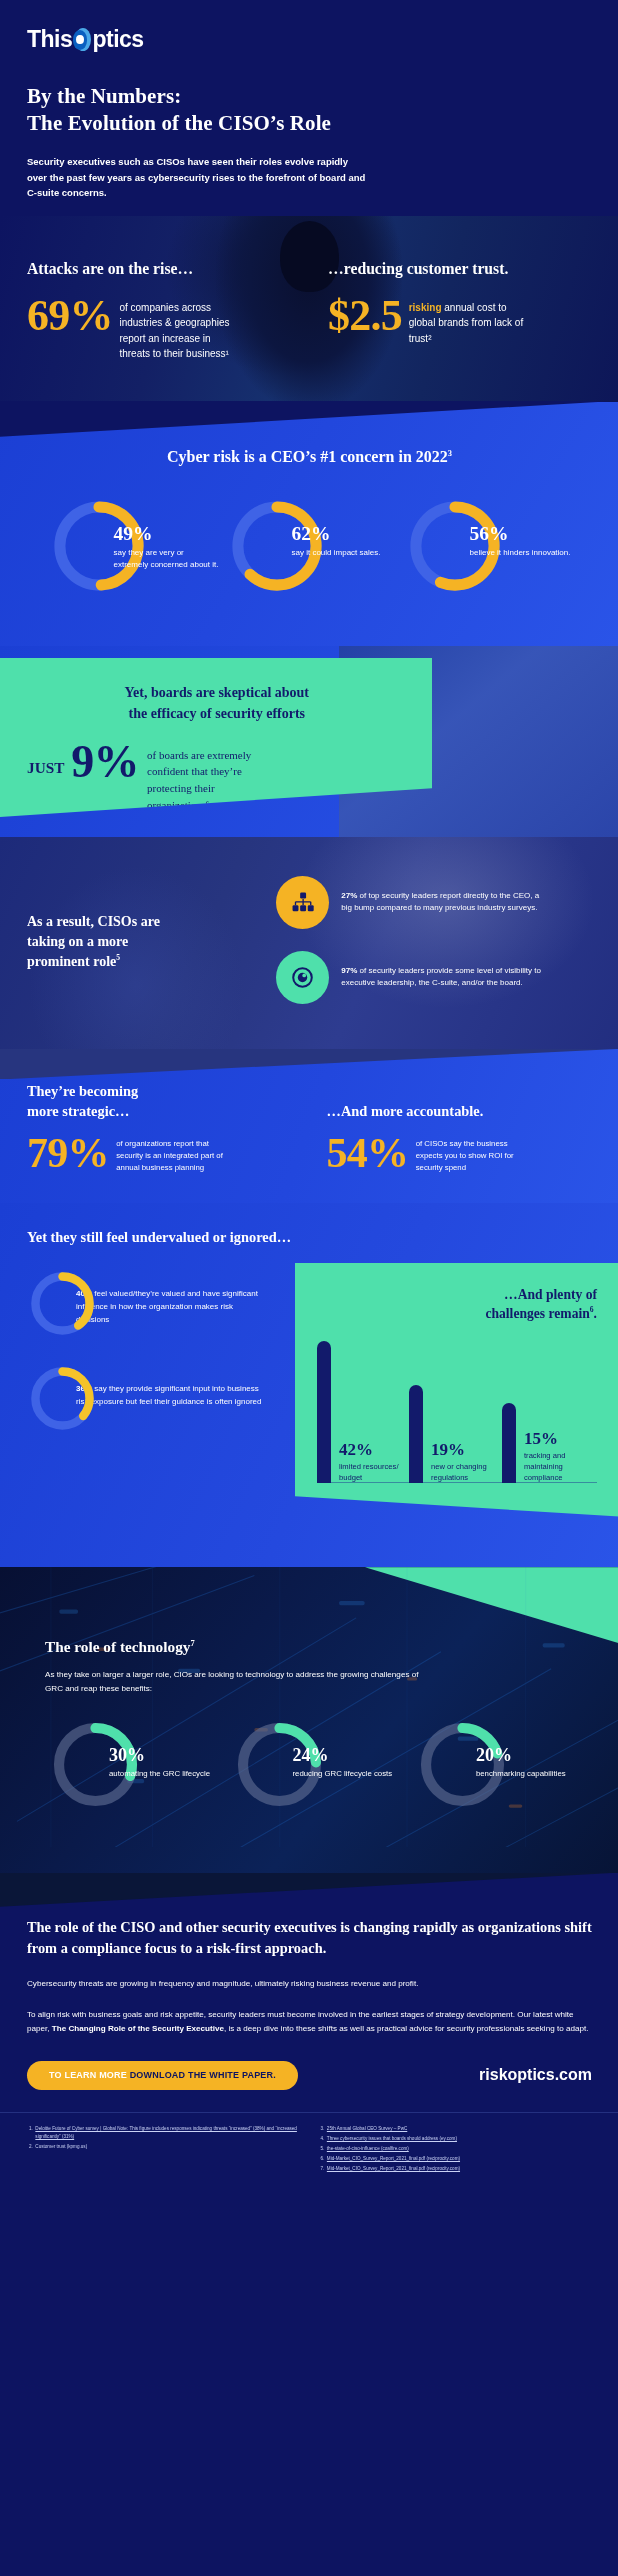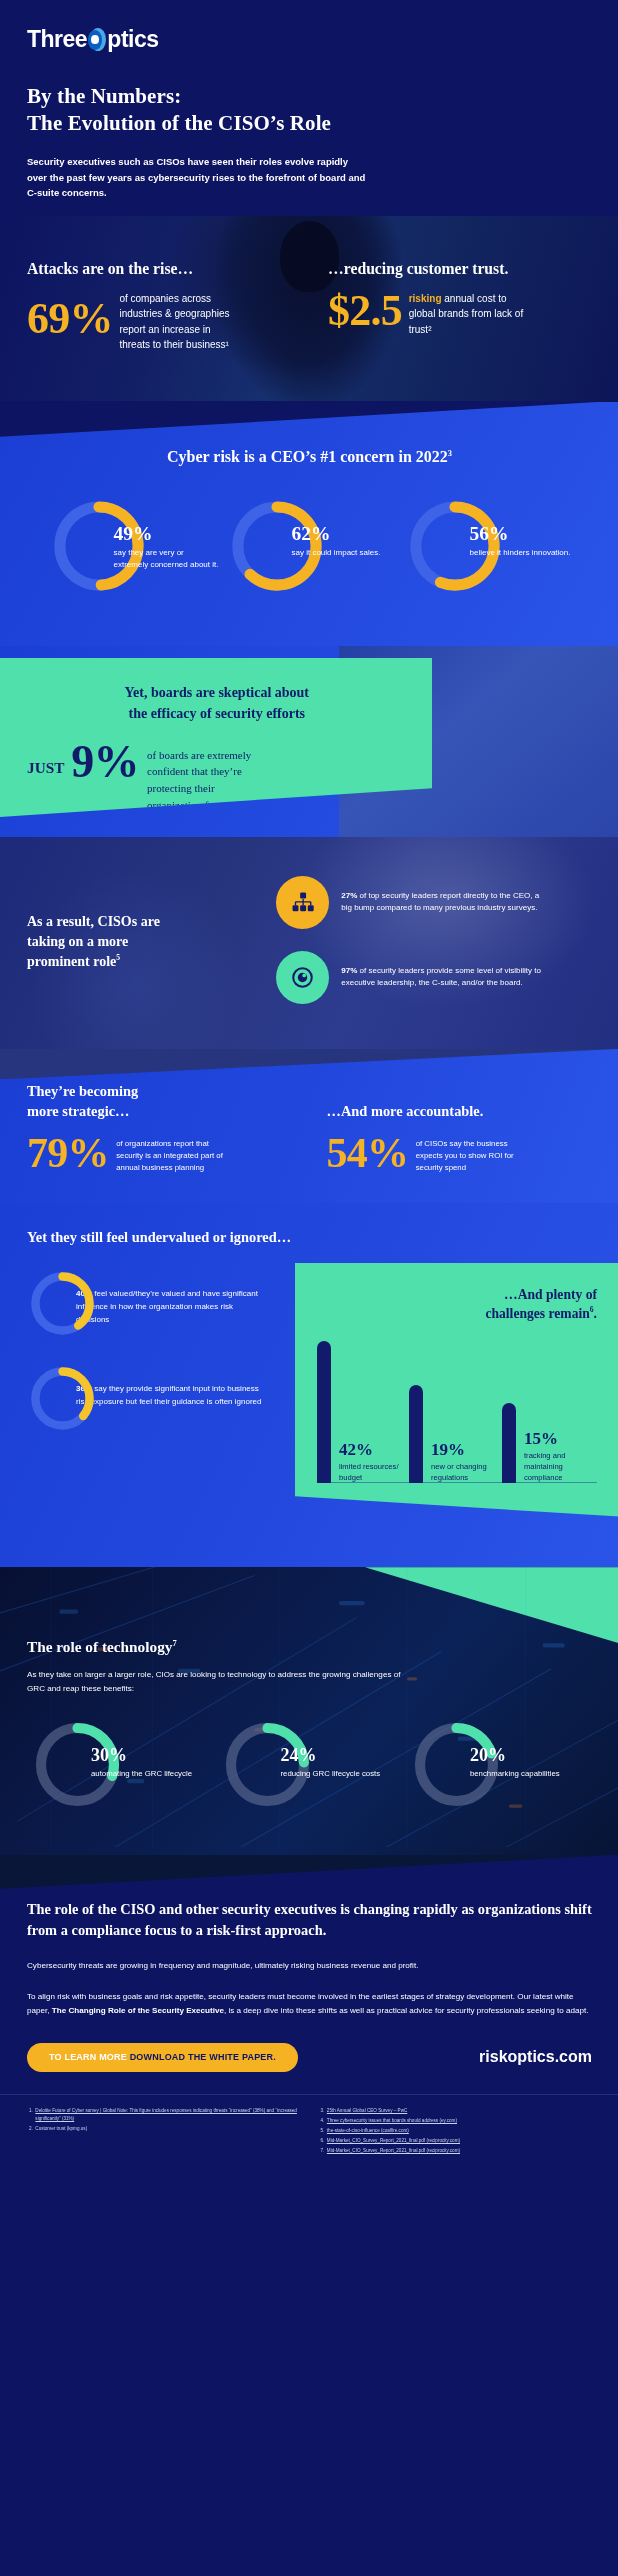--- a/index.html
+++ b/index.html
@@ -31,21 +31,21 @@
       linear-gradient(105deg, #0d1461 0%, #132065 28%, #16306e 48%, #12255f 70%, #0d1658 100%);
   }
   .hoodie { position:absolute; left:216px; top:-25.4px; width:186px; height:220px;
             background:radial-gradient(ellipse at 50% 40%, #0a1030 0%, #0c1640 45%, rgba(13,25,80,0) 72%); }
   .hood-face { position:absolute; left:280px; top:5.1px; width:59px; height:71px; border-radius:50% 50% 45% 45%; background:#060a22; }
   .attacks-inner { position:absolute; inset:0; padding:44px 27px 0; }
   .ab-row { display:flex; }
   .ab-col { width:50%; }
   .ab-col.right { padding-left:18.6px; }
   .ab-head { font-family:"Liberation Serif", serif; font-size:15.7px; font-weight:bold; color:#fff; }
-  .ab-stat { display:flex; align-items:center; margin-top:8px; }
+  .ab-stat { display:flex; align-items:flex-start; margin-top:17px; }
   .ab-big { font-family:"Liberation Serif", serif; font-size:44px; line-height:0.95; font-weight:bold; color:#f5b324; letter-spacing:-0.8px; }
   .ab-desc { font-size:10px; line-height:1.55; color:#fff; padding-left:6.8px; padding-top:5.1px; max-width:127px; }
   .ab-desc b { color:#f5b324; }
 
   
   .ceo { position:relative; background:linear-gradient(120deg,#1b3fd4 0%,#2247dd 45%,#2a54e8 100%); padding:46px 0 37px; }
   .ceo::before { content:""; position:absolute; top:-0.8px; left:0; width:100%; height:36px;
                  background:#0d1461; clip-path:polygon(0 0,100% 0,100% 0,0 100%); }
   .ceo-title { font-family:"Liberation Serif", serif; text-align:center; font-size:16px; font-weight:bold; color:#fff; margin-bottom:29px; }
   .ceo-title sup { font-size:8.5px; }
@@ -115,21 +115,21 @@
   .bar { position:absolute; bottom:0; width:14.4px; border-radius:7.6px 7.6px 0 0; background:#121a6b; }
   .bar-label { position:absolute; bottom:0; width:71px; }
   .bar-pct { font-family:"Liberation Serif", serif; font-size:17px; font-weight:bold; color:#121a6b; line-height:1; }
   .bar-cap { font-size:7.6px; line-height:1.45; color:#121a6b; margin-top:2.5px; }
 
   
   .tech { position:relative; min-height:280px; overflow:hidden;
       background:linear-gradient(130deg,#071033 0%,#0a1a4a 35%,#0b2258 60%,#071436 100%); }
   .circuit { position:absolute; inset:0; opacity:.55; }
   .tech::before{content:"";position:absolute;top:0;right:0;width:254px;height:76px;background:#4fe0ab;clip-path:polygon(100% 0,100% 100%,0 0);}
-  .tech-inner { position:relative; padding:71px 27px 36px; }
+  .tech-inner { position:relative; padding:71px 27px 54px;margin-left:18px; }
   .tech-title { font-family:"Liberation Serif", serif; font-size:15.3px; font-weight:bold; color:#fff; }
   .tech-title sup { font-size:8.5px; }
   .tech-sub { font-size:8.1px; line-height:1.62; color:#fff; margin-top:12px; max-width:390px; }
   .tech-row { display:flex; justify-content:flex-start; gap:3.4px; margin-top:22px; }
   .tcell { position:relative; width:195px; height:102px; }
   .tdonut { position:absolute; left:3.4px; top:0; width:95px; height:95px; }
   .tcell .ttext { position:absolute; left:64px; top:29px; width:127px; }
   .tnum { font-family:"Liberation Serif", serif; font-size:18px; font-weight:bold; color:#fff; line-height:1; }
   .tlabel { font-size:7.8px; line-height:1.5; color:#fff; margin-top:4.2px; }
 
@@ -152,21 +152,21 @@
   .fn u { text-decoration:underline; }
 </style>
 </head>
 <body>
 
 <div class="page">
 
   <div class="hero">
     <div class="logo">
       <span class="logo-text">
-        <span>Three</span>
+        <span>This</span>
         <span class="logo-o">
           <span class="ell-back"></span>
             <span class="ell-front"></span>
             <span class="ell-dot"></span>
         </span>
         <span>ptics</span>
       </span>
     </div>
     <h1 class="title">
       <span>By the Numbers:</span><br>

